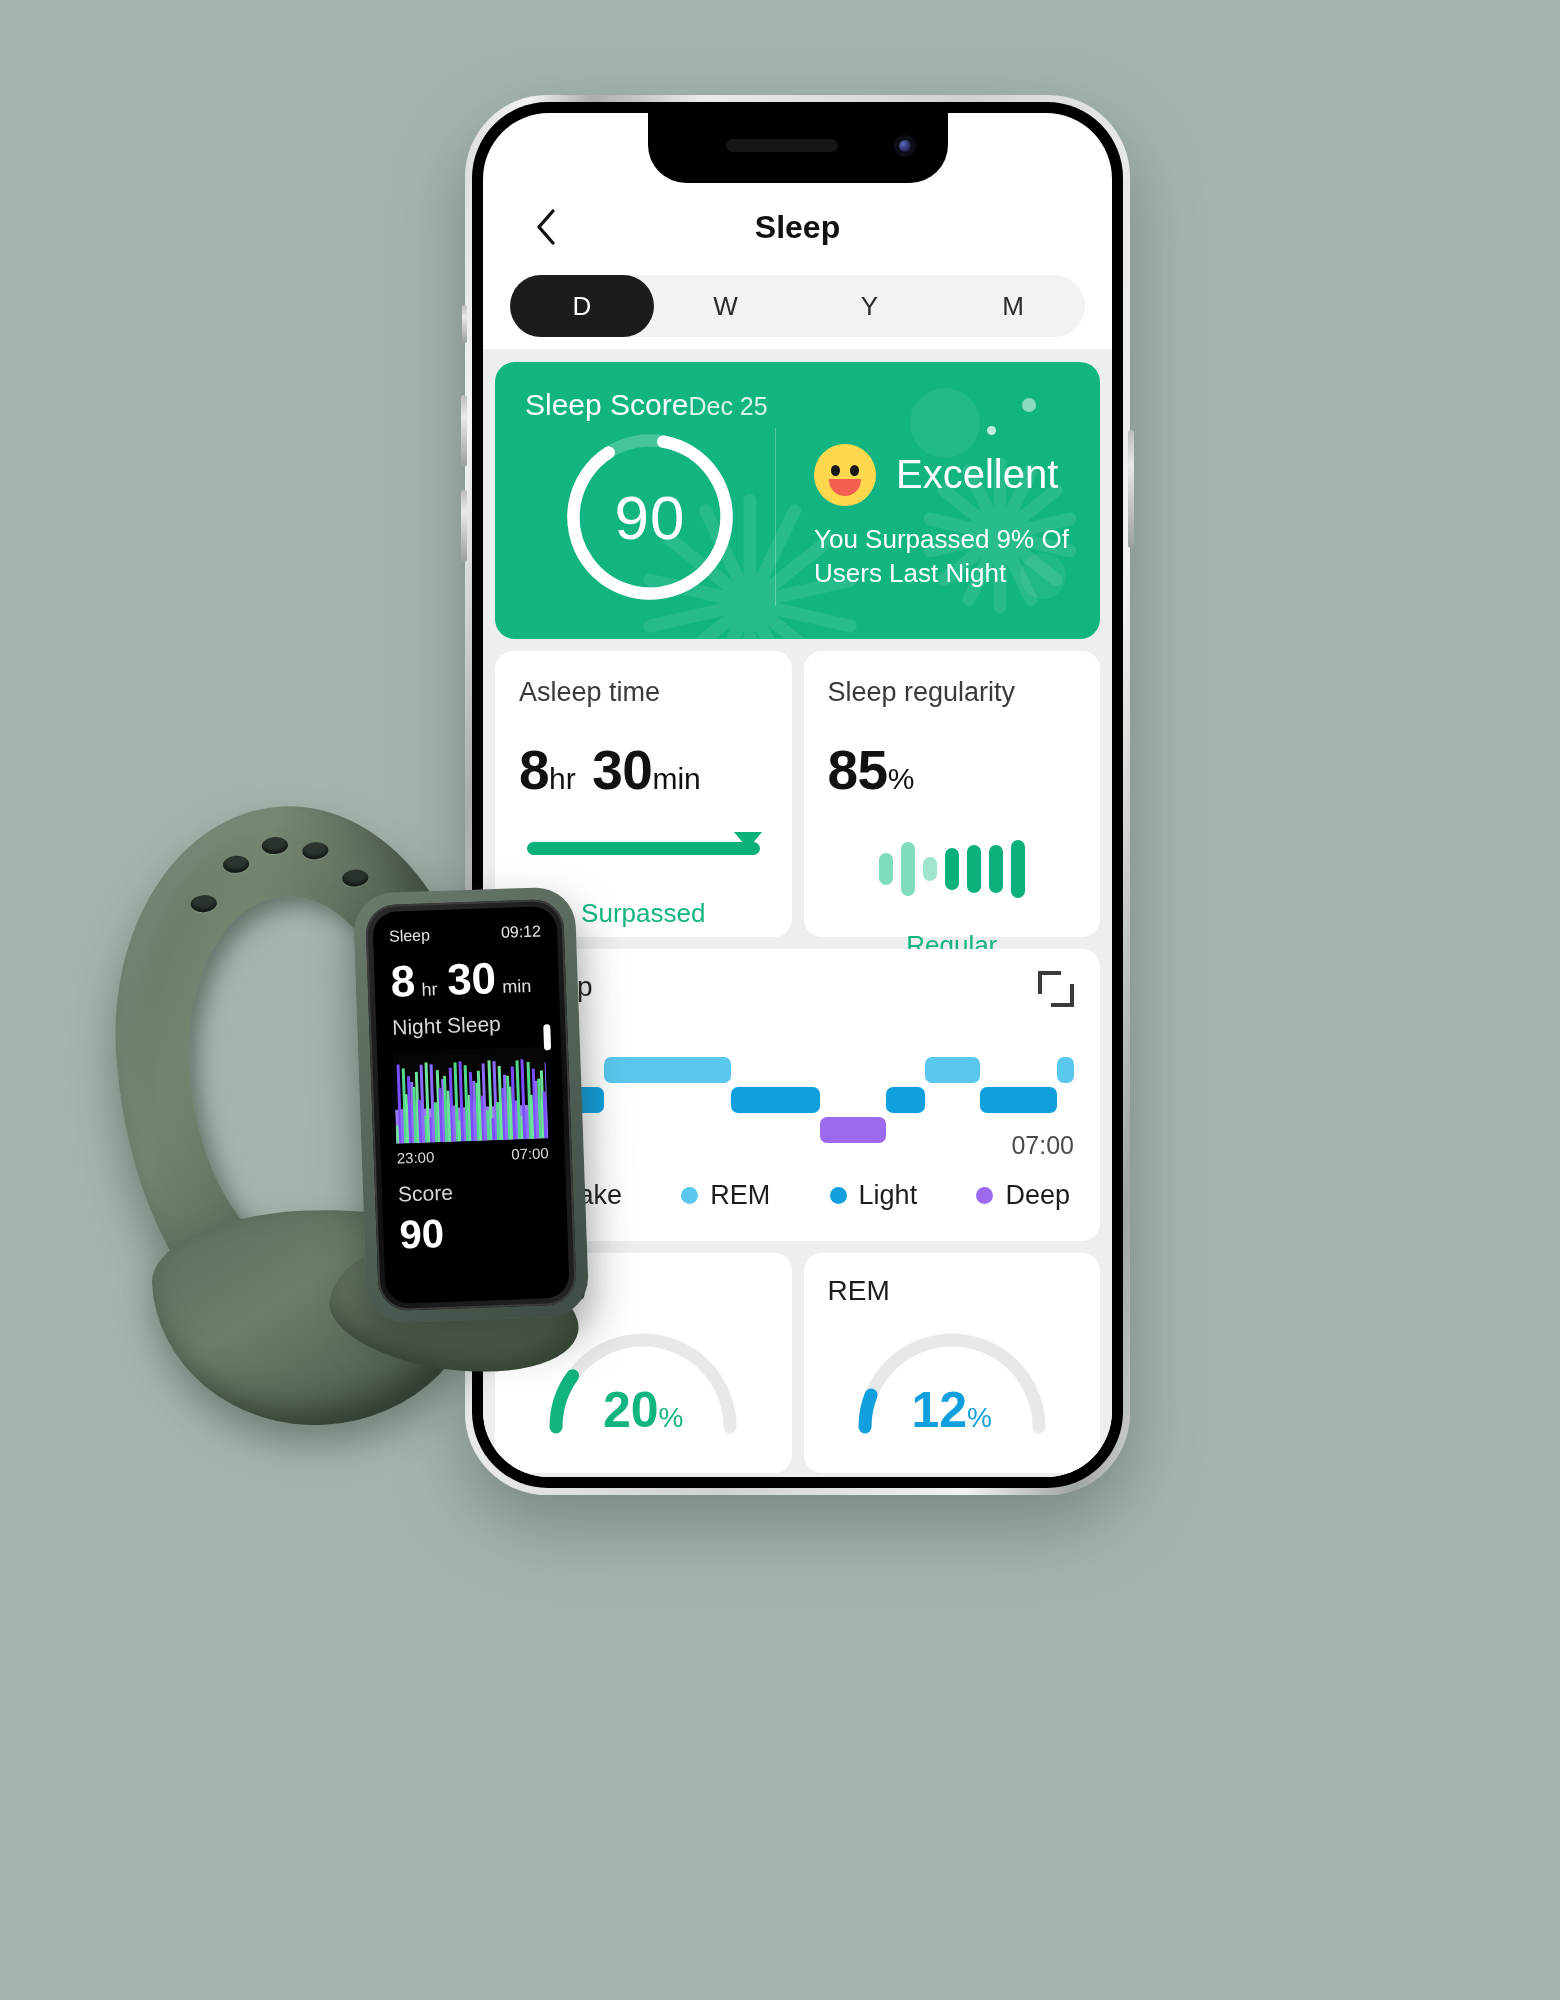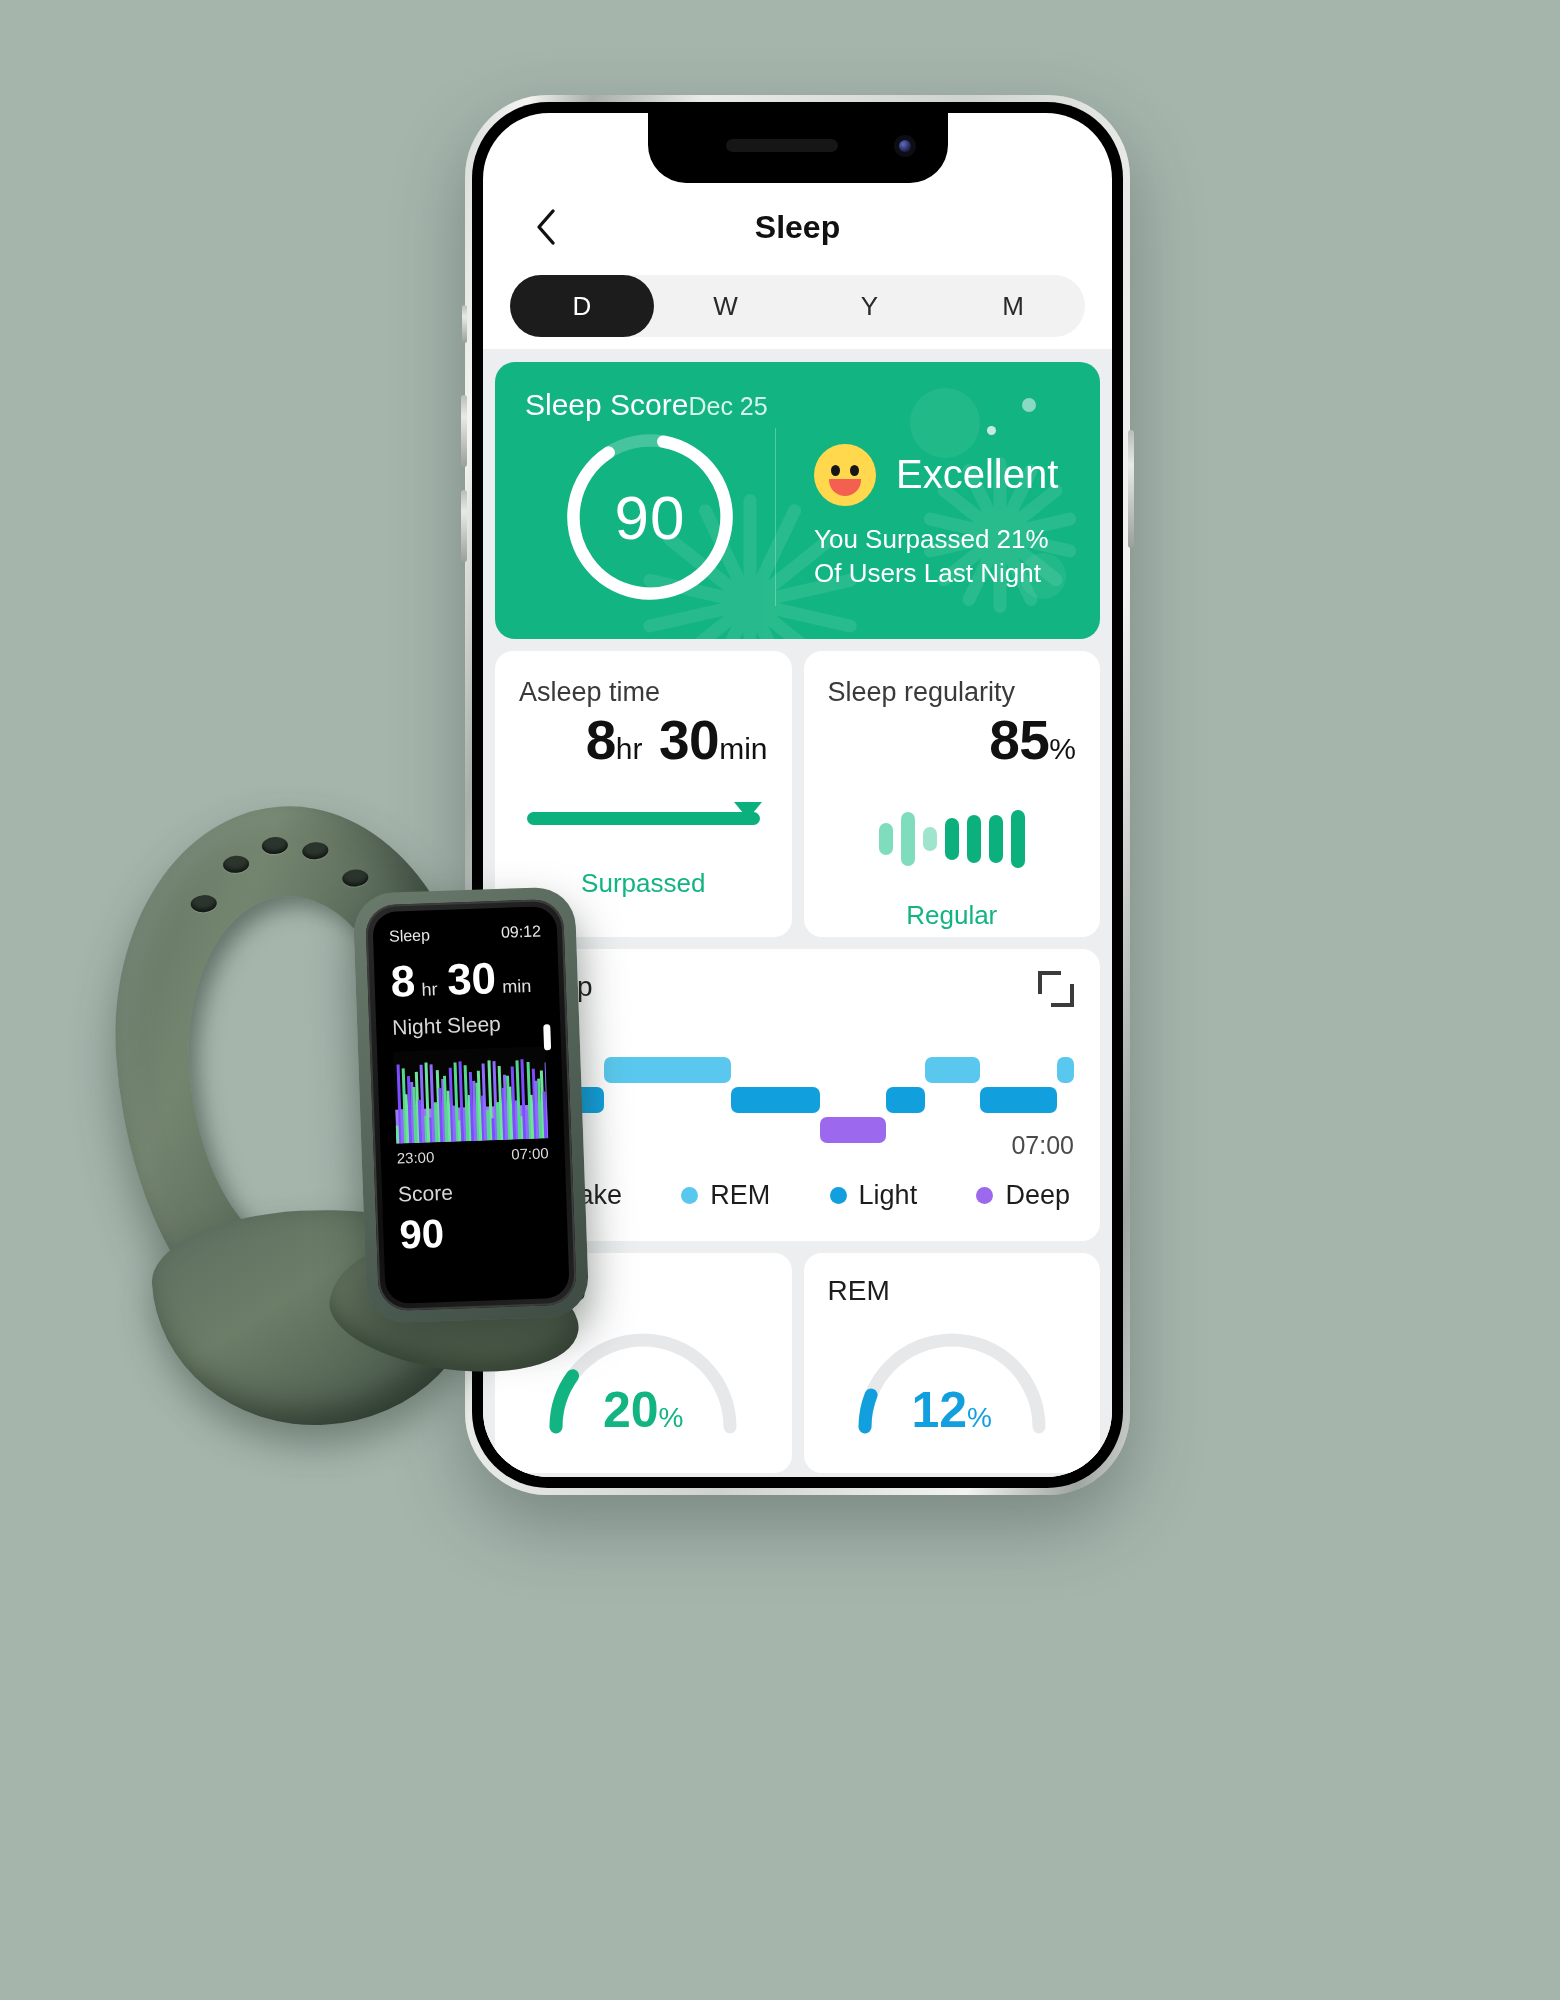--- a/index.html
+++ b/index.html
@@ -137,21 +137,21 @@
   #mood-emoji .eye.l { left:17px; } #mood-emoji .eye.r { right:17px; }
   #mood-emoji .mouth { position:absolute; left:15px; right:15px; top:35px; height:17px;
     background:#f4604f; border-radius:0 0 18px 18px; }
   #mood-label { font-size:40px; color:#fff; font-weight:400; }
   #score-subtext { margin-top:16px; font-size:26px; line-height:1.32; color:#fff; max-width:300px; }
 
   
   #metric-row { display:flex; gap:12px; margin-top:12px; }
   .metric-card { flex:1; background:#fff; border-radius:18px; padding:26px 24px 22px 24px; height:286px; }
   .metric-title { font-size:27px; color:#3a3a3a; }
-  .metric-value { text-align:right; color:#111; }
+  .metric-value { margin-top:30px; text-align:left; color:#111; }
   .metric-value .big { font-size:55px; font-weight:700; letter-spacing:-.5px; }
   .metric-value .unit { font-size:30px; font-weight:400; }
   #asleep-bar-wrap { position:relative; margin:40px 8px 0 8px; height:20px; }
   #asleep-bar { height:13px; border-radius:7px; background:#0bb07c; width:100%; }
   #asleep-bar-marker {
     position:absolute; right:-2px; top:-10px; width:0; height:0;
     border-left:14px solid transparent; border-right:14px solid transparent;
     border-top:17px solid #0bb07c;
   }
   #asleep-foot { margin-top:36px; text-align:center; font-size:26px; color:#12b481; }
@@ -354,21 +354,21 @@
             <div id="score-divider"></div>
             <div id="score-right">
               <div id="score-rating-row">
                 <div id="mood-emoji">
                   <span class="eye l"></span>
                     <span class="eye r"></span>
                     <span class="mouth"></span>
                 </div>
                 <div id="mood-label">Excellent</div>
               </div>
-              <div id="score-subtext">You Surpassed 21% Of Users Last Night</div>
+              <div id="score-subtext">You Surpassed 9% Of Users Last Night</div>
             </div>
           </div>
         </div>
 
         <div id="metric-row">
 
           <div class="metric-card">
             <div class="metric-title">Asleep time</div>
             <div class="metric-value">
               <span class="big">8</span><span class="unit">hr</span>

